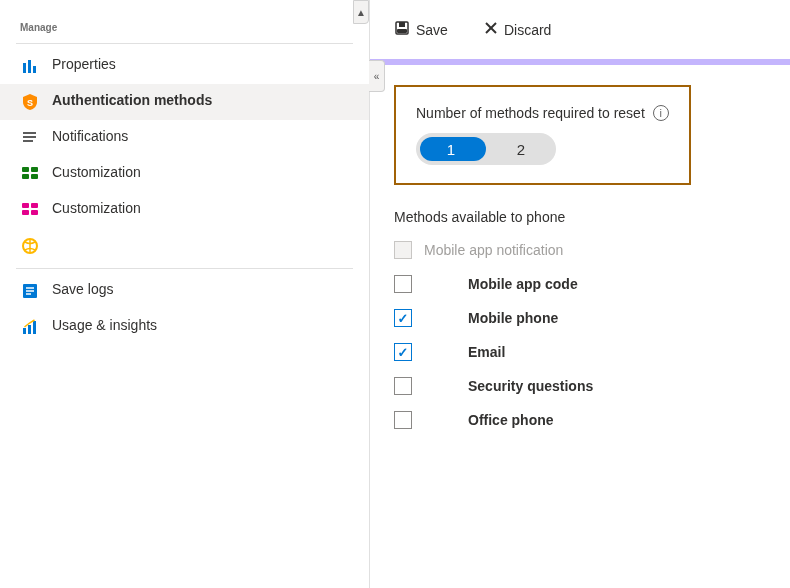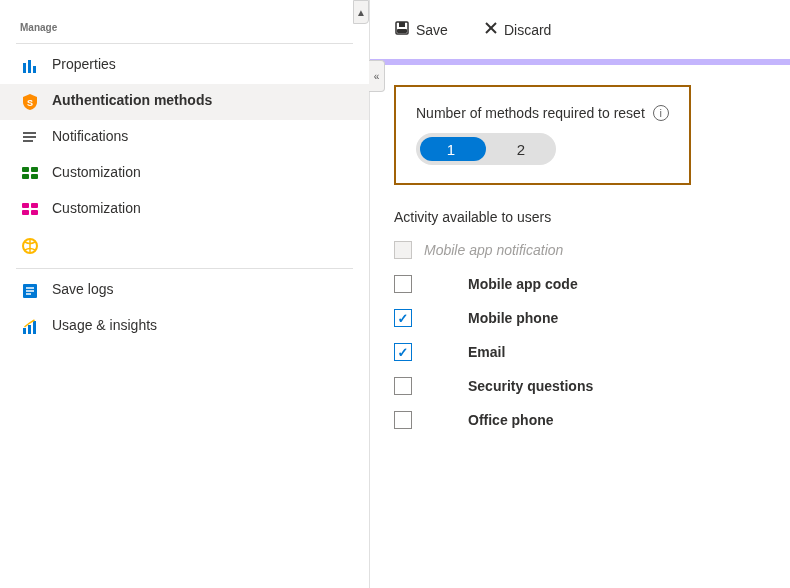--- a/index.html
+++ b/index.html
@@ -230,21 +230,20 @@
       border-color: #c8c6c4;
     }
 
     .method-label {
       font-size: 14px;
       color: #323130;
     }
 
     .method-label.disabled {
       color: #a19f9d;
-      font-style: italic;
     }
 
     .method-label.bold {
       font-weight: 600;
       margin-left: 44px;
     }
   </style>
 </head>
 <body>
 
@@ -388,21 +387,21 @@
       
       <div class="number-toggle">
         <div class="toggle-thumb"></div>
         <div class="option selected">1</div>
         <div class="option">2</div>
       </div>
     </div>
 
     
     <div>
-      <div class="methods-title">Activity available to users</div>
+      <div class="methods-title">Methods available to phone</div>
 
       <div class="method-item">
         <div class="checkbox disabled"></div>
         <span class="method-label disabled">Mobile app notification</span>
       </div>
 
       <div class="method-item">
         <div class="checkbox"></div>
         <span class="method-label bold">Mobile app code</span>
       </div>

